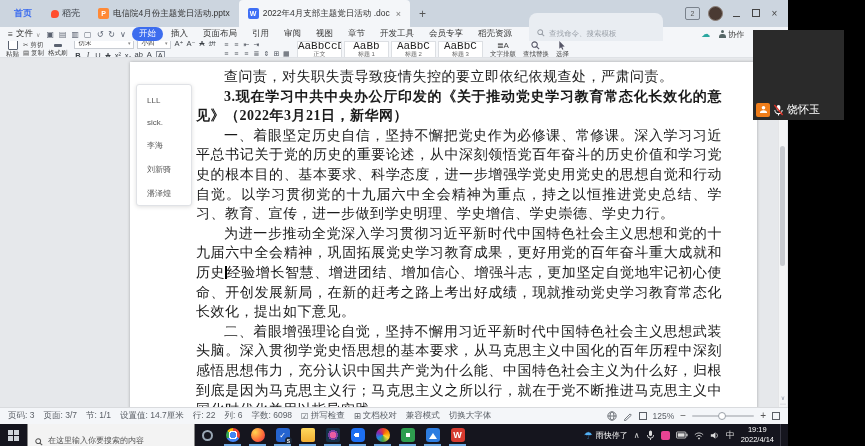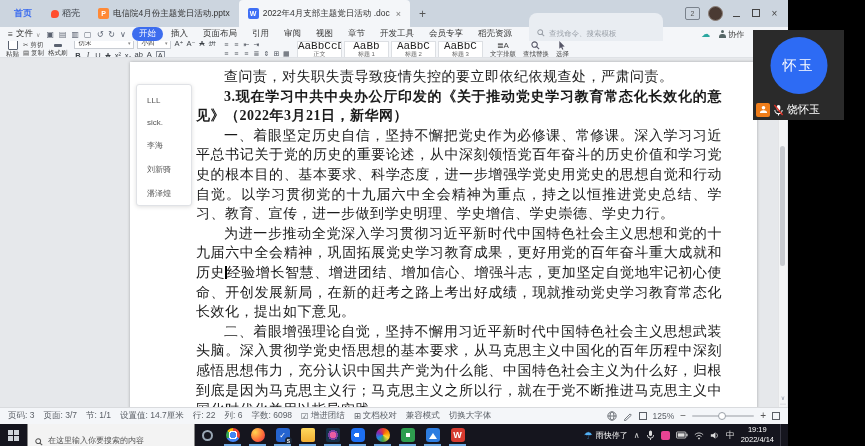--- a/index.html
+++ b/index.html
@@ -330,21 +330,21 @@
           <span class="status-item">页码: 3</span>
           <span class="status-item">页面: 3/7</span>
           <span class="status-item">节: 1/1</span>
           <span class="status-item">设置值: 14.7厘米</span>
           <span class="status-item">行: 22</span>
           <span class="status-item">列: 6</span>
           <span class="status-item">字数: 6098</span>
         </span>
       <span class="st-toggle">
         <span>☑</span>
-        <span>增进团结</span>
+        <span>拼写检查</span>
       </span>
       <span class="st-toggle">
         <span>⊞</span>
         <span>文档校对</span>
       </span>
       <span class="status-item">兼容模式</span>
       <span class="status-item">切换大字体</span>
       <span class="status-right">
         <svg width="10" height="10" viewBox="0 0 12 12">
             <circle cx="6" cy="6" r="5" fill="none" stroke="#5a5f66"></circle>
@@ -457,21 +457,20 @@
         <span class="clock">
           <span>19:19</span><br>
           <span>2022/4/14</span>
         </span>
         <span class="show-desktop"></span>
       </span>
     </div>
   </div>
 
   <div class="video-panel">
-    <div class="vp-avatar">怀玉</div>
     <div class="vp-bottom">
       <span class="vp-share">
         <svg width="9" height="9" viewBox="0 0 10 10">
             <circle cx="5" cy="3" r="2" fill="#fff"></circle>
             <path d="M1 9 a4 3.2 0 0 1 8 0 Z" fill="#fff"></path>
           </svg>
       </span>
       <svg width="11" height="12" viewBox="0 0 12 13">
           <rect x="4" y="1" width="4" height="6.5" rx="2" fill="#fff"></rect>
           <path d="M2 6.5 a4 4 0 0 0 8 0" fill="none" stroke="#fff" stroke-width="1.1"></path>

